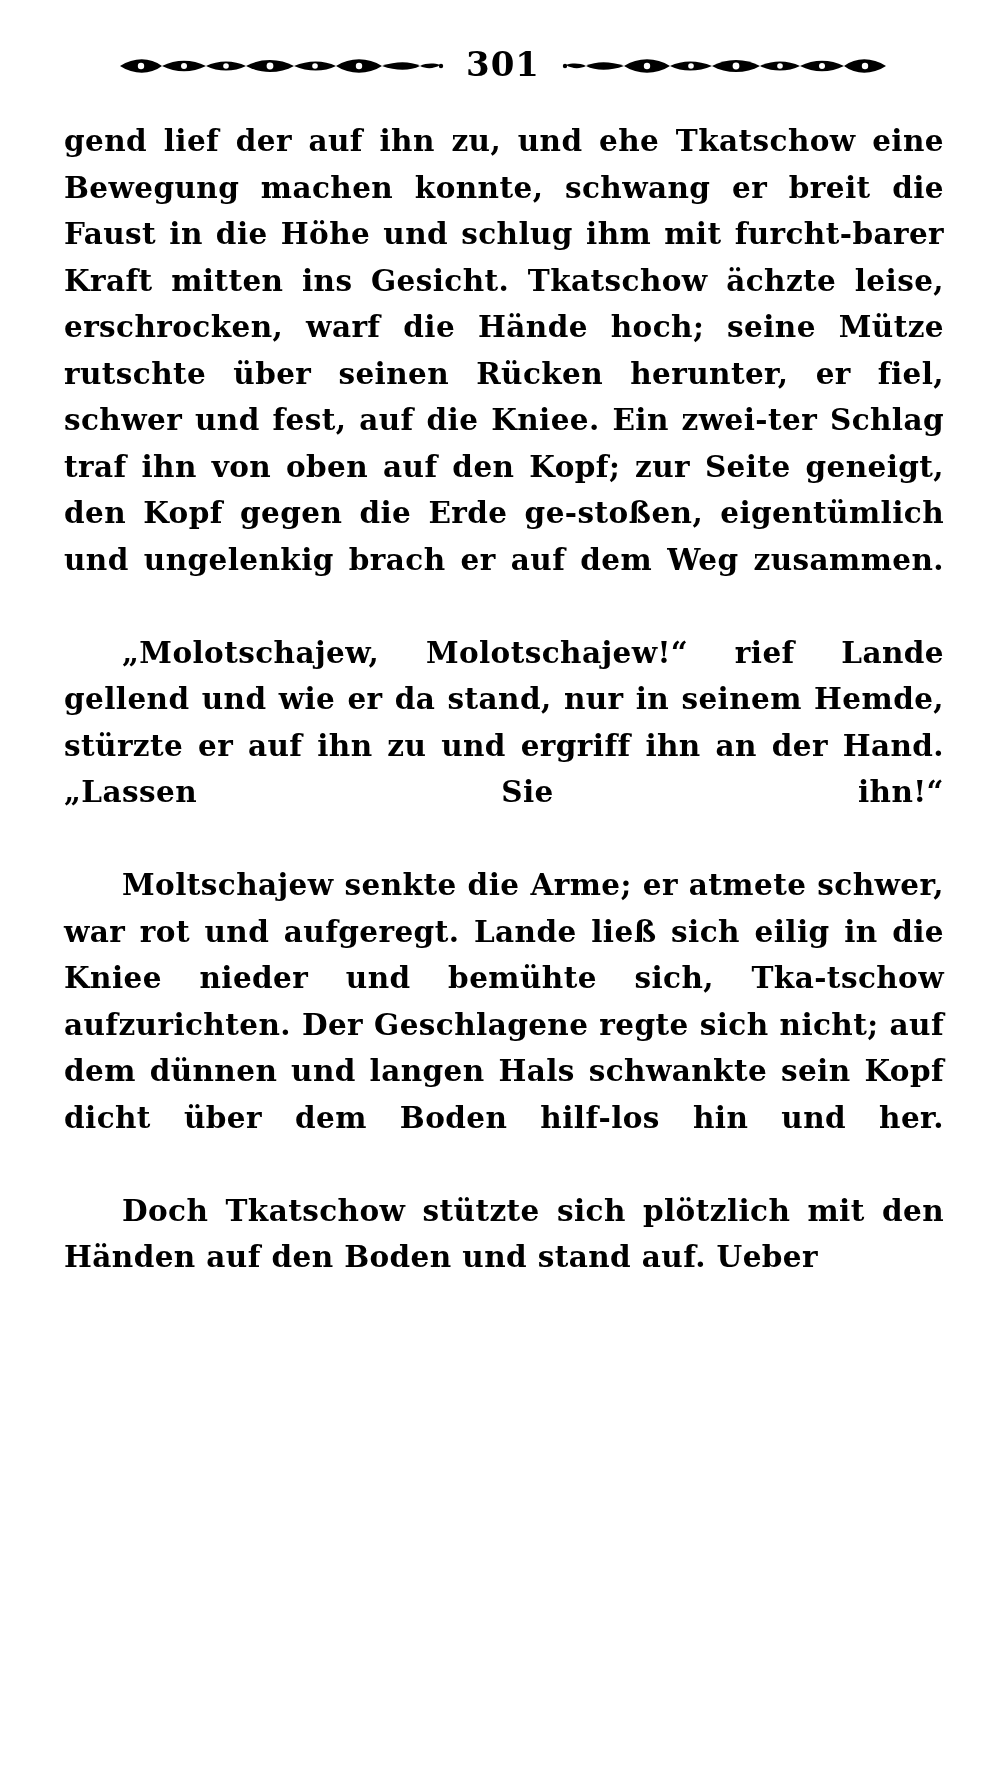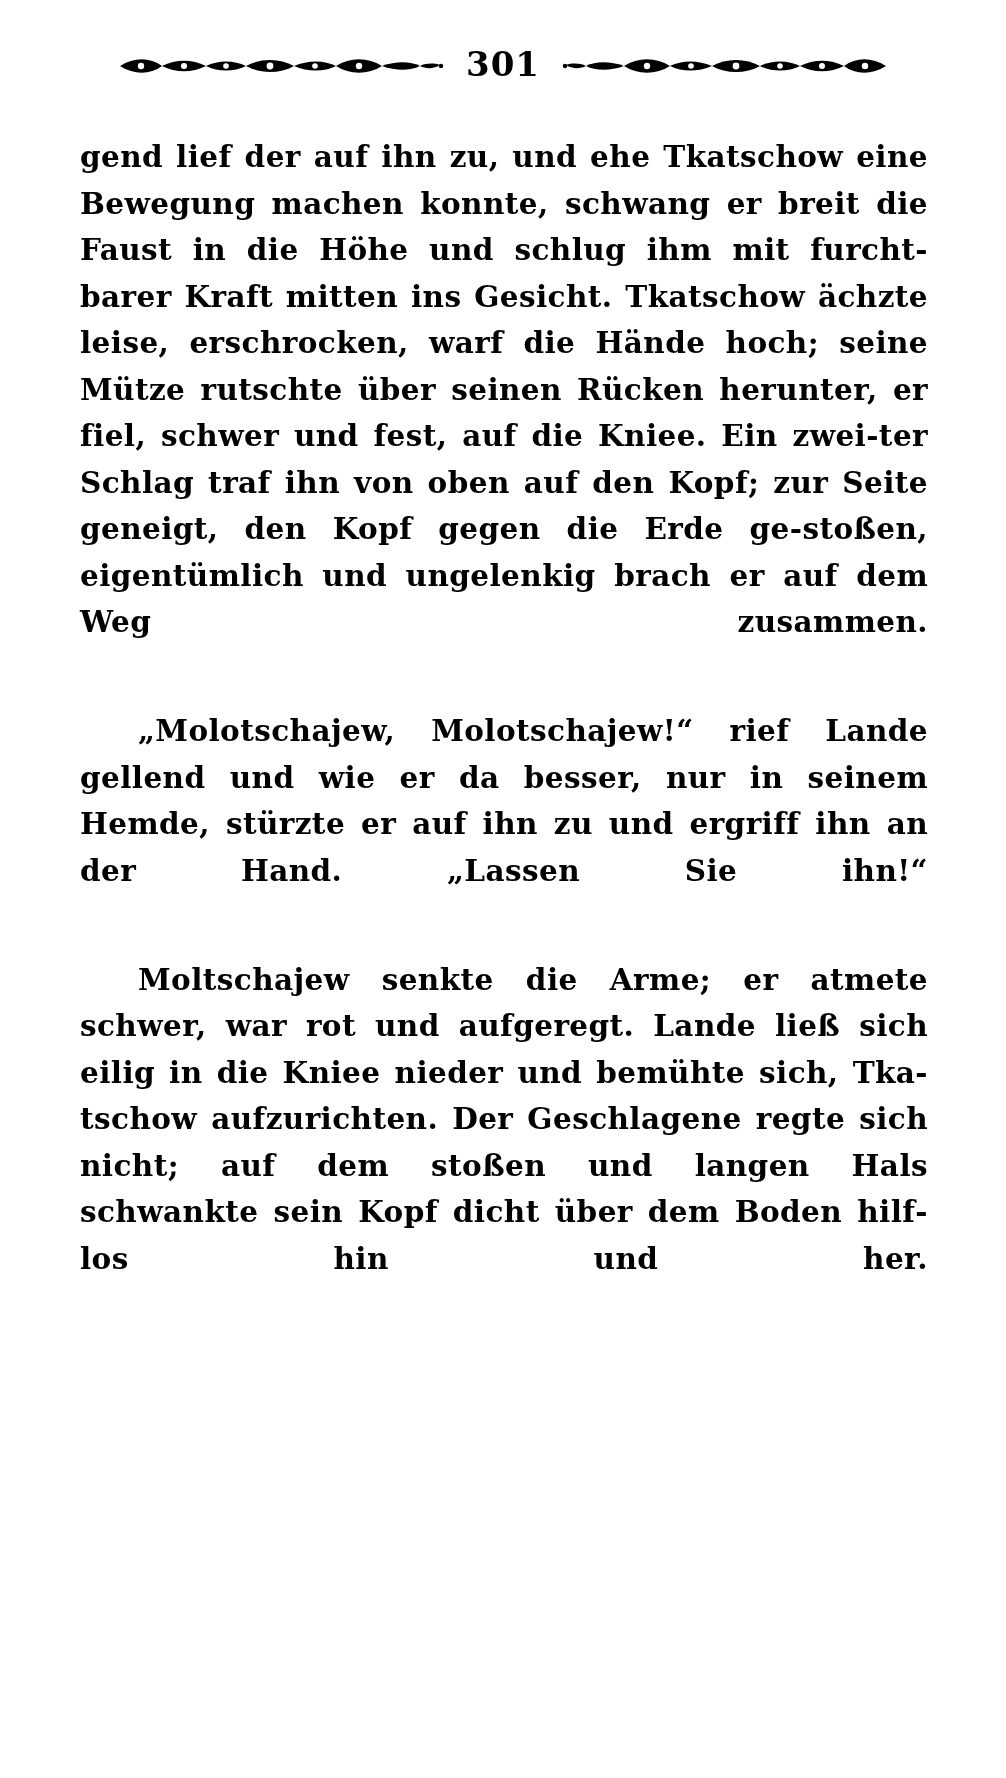--- a/index.html
+++ b/index.html
@@ -49,21 +49,21 @@
     font-size: 29.5px;
     line-height: 46.5px;
     text-align: justify;
     text-justify: inter-word;
     font-weight: 600;
     letter-spacing: 0.4px;
     -webkit-font-feature-settings: "liga" 0;
     font-feature-settings: "liga" 0;
   }
   .para {
-    margin: 16px;
+    margin: 0;
     text-indent: 0;
   }
   .para.indent {
     text-indent: 58px;
   }
   
   .para:after {
     content: "";
     display: inline-block;
     width: 100%;
@@ -120,17 +120,18 @@
           <path d="M282 13 C 294 4, 310 4, 324 13 C 310 22, 294 22, 282 13 Z"></path>
           <circle cx="303" cy="13" r="3.2" fill="#ffffff"></circle>
         </g>
       </svg>
     </span>
 
   </div>
 
   <div class="body-text">
     <p class="para">gend lief der auf ihn zu, und ehe Tkatschow eine Bewegung machen konnte, schwang er breit die Faust in die Höhe und schlug ihm mit furcht‐barer Kraft mitten ins Gesicht. Tkatschow ächzte leise, erschrocken, warf die Hände hoch; seine Mütze rutschte über seinen Rücken herunter, er fiel, schwer und fest, auf die Kniee. Ein zwei‐ter Schlag traf ihn von oben auf den Kopf; zur Seite geneigt, den Kopf gegen die Erde ge‐stoßen, eigentümlich und ungelenkig brach er auf dem Weg zusammen.</p>
-    <p class="para indent">„Molotschajew, Molotschajew!“ rief Lande gellend und wie er da besser, nur in seinem Hemde, stürzte er auf ihn zu und ergriff ihn an der Hand. „Lassen Sie ihn!“</p>
-    <p class="para indent">Moltschajew senkte die Arme; er atmete schwer, war rot und aufgeregt. Lande ließ sich eilig in die Kniee nieder und bemühte sich, Tka‐tschow aufzurichten. Der Geschlagene regte sich nicht; auf dem stoßen und langen Hals schwankte sein Kopf dicht über dem Boden hilf‐los hin und her.</p>
+    <p class="para indent">„Molotschajew, Molotschajew!“ rief Lande gellend und wie er da stand, nur in seinem Hemde, stürzte er auf ihn zu und ergriff ihn an der Hand. „Lassen Sie ihn!“</p>
+    <p class="para indent">Moltschajew senkte die Arme; er atmete schwer, war rot und aufgeregt. Lande ließ sich eilig in die Kniee nieder und bemühte sich, Tka‐tschow aufzurichten. Der Geschlagene regte sich nicht; auf dem dünnen und langen Hals schwankte sein Kopf dicht über dem Boden hilf‐los hin und her.</p>
+    <p class="para indent nojust">Doch Tkatschow stützte sich plötzlich mit den Händen auf den Boden und stand auf. Ueber</p>
   </div>
 
 </div>
 
 </body></html>

